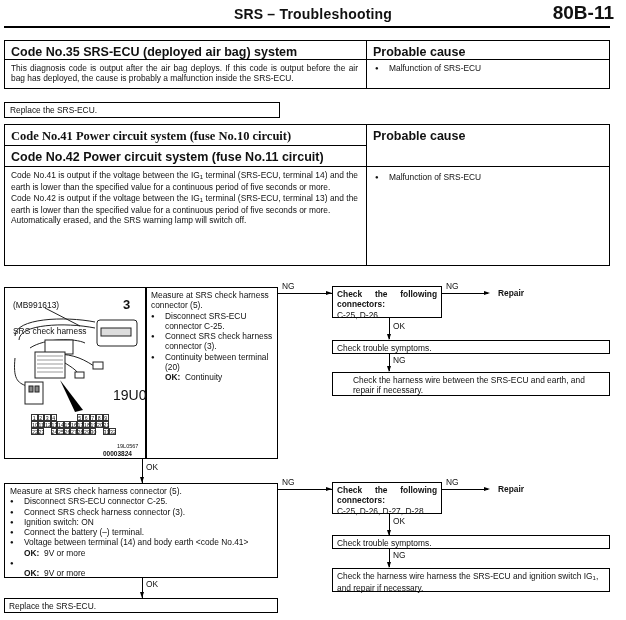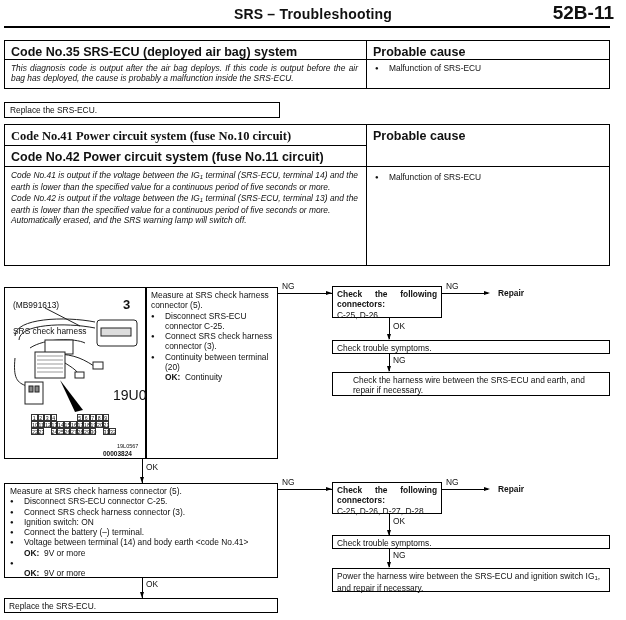--- a/index.html
+++ b/index.html
@@ -10,21 +10,21 @@
 
   
   .hdr-title { left: 0; width: 626px; top: 6px; text-align: center; font-weight: bold; font-size: 14px; letter-spacing: 0.2px; }
   .hdr-page { right: 12px; top: 2px; font-weight: bold; font-size: 19px; }
   .hdr-rule { left: 4px; width: 606px; top: 26px; height: 2px; background: #000; }
 
   
   .tbl { border: 1px solid #000; }
   .cell { position: absolute; border-color: #000; }
   .th { font-weight: bold; font-size: 12.5px; padding: 4px 0 0 6px; }
-  .td { font-size: 8.4px; line-height: 10.3px; padding: 3px 8px 0 6px; text-align: justify; font-style: italic; }
+  .td { font-size: 8.4px; line-height: 10.3px; padding: 3px 8px 0 6px; text-align: justify; }
   .bullet-list { list-style: none; }
   .bullet-list li { position: relative; padding-left: 14px; font-size: 8.4px; line-height: 10px; }
   .bullet-list li::before { content: "\25CF"; position: absolute; left: 0; top: 0; font-size: 6px; }
 
   .box { position: absolute; border: 1px solid #000; background: #fff; font-size: 8.4px; line-height: 10.3px; padding: 2px 4px; }
   .box b { font-weight: bold; }
 
   .line-h { position: absolute; height: 1px; background: #000; }
   .line-v { position: absolute; width: 1px; background: #000; }
   .arrow-r { position: absolute; width: 0; height: 0; border-top: 2.5px solid transparent; border-bottom: 2.5px solid transparent; border-left: 6px solid #000; }
@@ -37,21 +37,21 @@
 
   sub { font-size: 6px; vertical-align: -1px; }
   .pin-row { display: flex; height: 7px; }
   .pin { border: 0.5px solid #333; width: 6.5px; height: 7px; text-align: center; line-height: 6px; }
   .pin.gap { border: none; }
 </style>
 </head>
 <body>
 
 <div class="abs hdr-title">SRS  –  Troubleshooting</div>
-<div class="abs hdr-page">52B-11</div>
+<div class="abs hdr-page">80B-11</div>
 <div class="abs hdr-rule"></div>
 
 <div class="abs tbl" style="left:4px; top:40px; width:606px; height:49px;">
   <div class="cell th" style="left:0; top:0; width:362px; height:19px; border-right:1px solid #000; border-bottom:1px solid #000;">Code No.35 SRS-ECU (deployed air bag) system</div>
   <div class="cell th" style="left:362px; top:0; width:242px; height:19px; border-bottom:1px solid #000;">Probable cause</div>
   <div class="cell td" style="left:0; top:19px; width:362px; height:28px; border-right:1px solid #000;">This diagnosis code is output after the air bag deploys. If this code is output before the air bag has deployed, the cause is probably a malfunction inside the SRS-ECU.</div>
   <div class="cell" style="left:362px; top:19px; width:242px; padding:3px 0 0 8px;">
     <ul class="bullet-list">
       <li>Malfunction of SRS-ECU</li>
     </ul>
@@ -224,20 +224,20 @@
 <div class="arrow-d" style="left:386.5px; top:530px;"></div>
 <div class="lbl" style="left:393px; top:516px;">OK</div>
 
 <div class="box" style="left:332px; top:535px; width:278px; height:14px;">Check trouble symptoms.</div>
 
 <div class="line-v" style="left:389px; top:549px; height:18px;"></div>
 <div class="arrow-d" style="left:386.5px; top:562px;"></div>
 <div class="lbl" style="left:393px; top:550px;">NG</div>
 
 <div class="box" style="left:332px; top:568px; width:278px; height:24px;">
-  <span>Power the harness wire between the SRS-ECU and ignition switch IG</span><sub>1</sub><span>, and repair if necessary.</span>
+  <span>Check the harness wire harness the SRS-ECU and ignition switch IG</span><sub>1</sub><span>, and repair if necessary.</span>
 </div>
 
 <div class="line-v" style="left:142px; top:578px; height:20px;"></div>
 <div class="arrow-d" style="left:139.5px; top:592px;"></div>
 <div class="lbl" style="left:146px; top:579px;">OK</div>
 
 <div class="box" style="left:4px; top:598px; width:274px; height:15px;">Replace the SRS-ECU.</div>
 
 </body></html>

